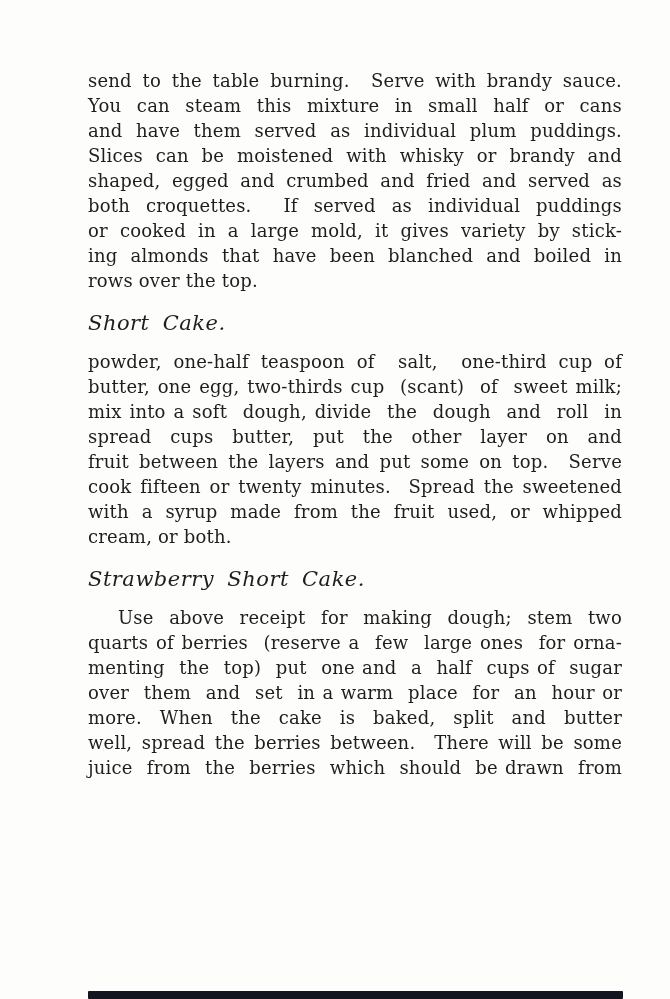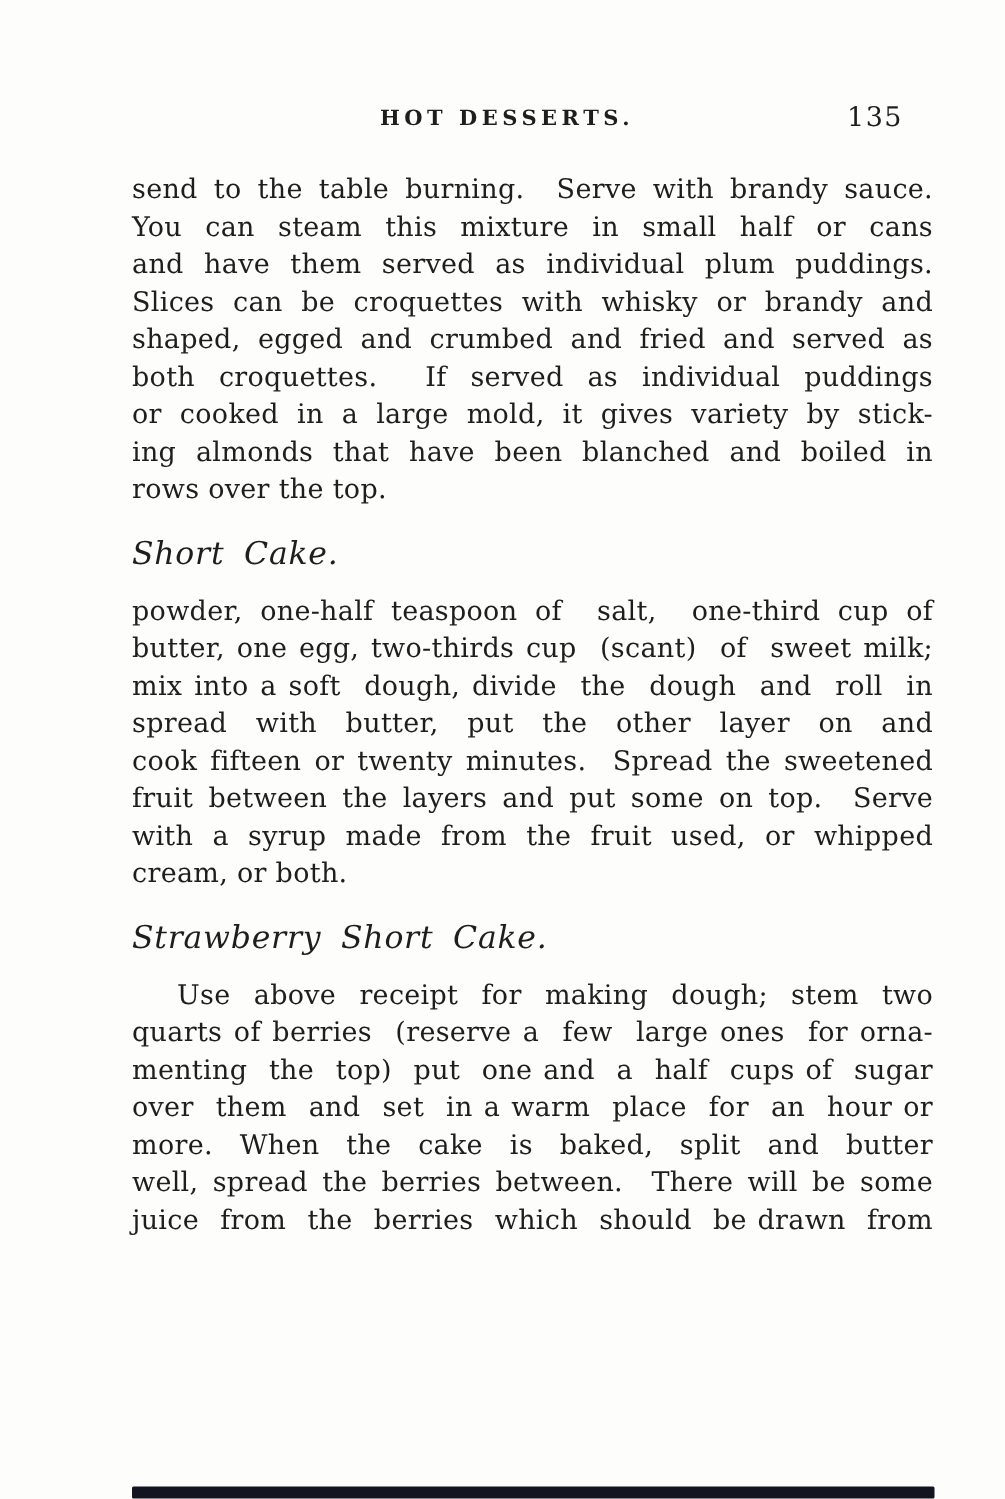--- a/index.html
+++ b/index.html
@@ -82,45 +82,41 @@
     bottom: 0;
     background: var(--scan-edge, #12151f);
     border-radius: 1px;
   }
 </style>
 </head>
 <body style="--ink: #1e1e1c; --paper: #fdfdfc; --scan-edge: #12151f;">
 
 <div class="page">
 
-  <div class="running-header">
-    <div class="running-title">HOT DESSERTS.</div>
-    <div class="page-number">135</div>
-  </div>
 
   <div class="content" id="content">
       <div class="para">
         <div class="line">send to the table burning.  Serve with brandy sauce.</div>
         <div class="line">You can steam this mixture in small half or cans</div>
         <div class="line">and have them served as individual plum puddings.</div>
-        <div class="line">Slices can be croquettes with whisky or brandy and</div>
+        <div class="line">Slices can be moistened with whisky or brandy and</div>
         <div class="line">shaped, egged and crumbed and fried and served as</div>
         <div class="line">both croquettes.  If served as individual puddings</div>
         <div class="line">or cooked in a large mold, it gives variety by stick-</div>
         <div class="line">ing almonds that have been blanched and boiled in</div>
         <div class="line last-left">rows over the top.</div>
       </div>
       <h2 class="section-heading">Short Cake.</h2>
       <div class="para">
         <div class="line">powder, one-half teaspoon of  salt,  one-third cup of</div>
         <div class="line">butter, one egg, two-thirds cup  (scant)  of  sweet milk;</div>
         <div class="line">mix into a soft  dough, divide  the  dough  and  roll  in</div>
-        <div class="line">spread  with  butter,  put  the  other  layer  on  and</div>
+        <div class="line">spread  cups  butter,  put  the  other  layer  on  and</div>
+        <div class="line">fruit between the layers and put some on top.  Serve</div>
         <div class="line">cook fifteen or twenty minutes.  Spread the sweetened</div>
-        <div class="line">fruit between the layers and put some on top.  Serve</div>
         <div class="line">with  a  syrup  made  from  the  fruit  used,  or  whipped</div>
         <div class="line last-left">cream, or both.</div>
       </div>
       <h2 class="section-heading">Strawberry  Short  Cake.</h2>
       <div class="para">
         <div class="line indent">Use  above  receipt  for  making  dough;  stem  two</div>
         <div class="line">quarts of berries  (reserve a  few  large ones  for orna-</div>
         <div class="line">menting  the  top)  put  one and  a  half  cups of  sugar</div>
         <div class="line">over  them  and  set  in a warm  place  for  an  hour or</div>
         <div class="line">more.  When  the  cake  is  baked,  split  and  butter</div>

